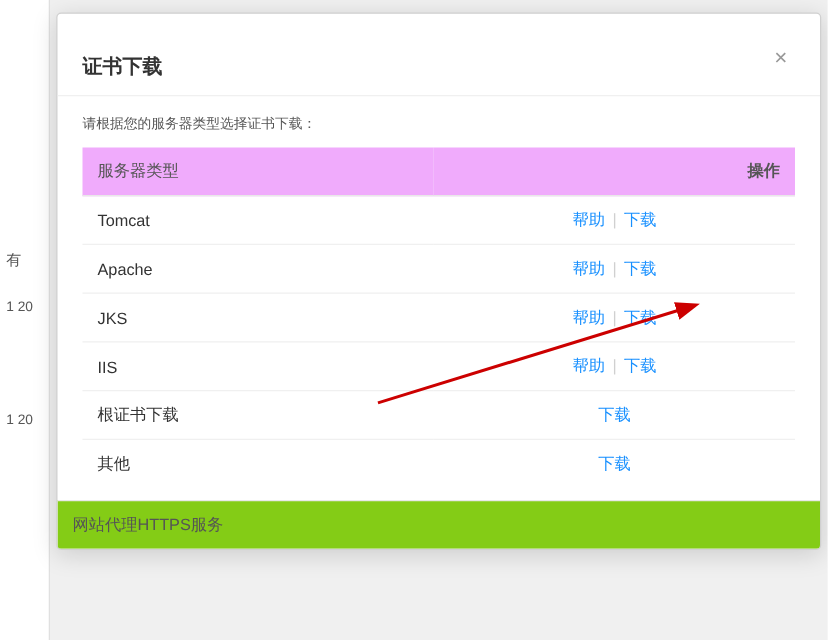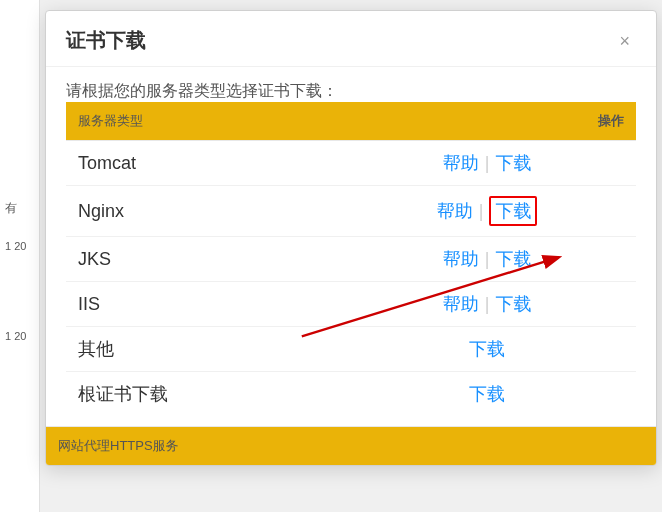--- a/index.html
+++ b/index.html
@@ -51,44 +51,46 @@
       overflow: hidden;
     }
     .modal-header {
       display: flex;
       align-items: center;
       justify-content: space-between;
       padding: 16px 20px 12px 20px;
       border-bottom: 1px solid #f0f0f0;
     }
     .modal-title {
-      font-size: 20px;
+      font-size: 16px;
       font-weight: bold;
       color: #333;
+      margin-top: 16px;
     }
     .modal-close {
       color: #999;
       cursor: pointer;
       font-size: 18px;
       line-height: 1;
       padding: 2px 6px;
     }
     .modal-body {
       padding: 14px 20px 10px 20px;
     }
     .modal-desc {
       color: #555;
-      font-size: 16px;
+      font-size: 11px;
+      margin-bottom: 12px;
     }
     table {
       width: 100%;
       border-collapse: collapse;
     }
     thead tr {
-      background: #eab308;
+      background: #f0abfc;
     }
     thead th {
       padding: 10px 12px;
       text-align: left;
       color: #555;
       font-weight: normal;
       font-size: 13px;
       border-bottom: 1px solid #e8e8e8;
     }
     thead th.op-col {
@@ -97,21 +99,21 @@
     }
     tbody tr {
       border-bottom: 1px solid #f0f0f0;
     }
     tbody tr:last-child {
       border-bottom: none;
     }
     tbody td {
       padding: 10px 12px;
       color: #333;
-      font-size: 18px;
+      font-size: 13px;
     }
     tbody td.op-cell {
       text-align: center;
       white-space: nowrap;
     }
     .link-blue {
       color: #1890ff;
       cursor: pointer;
       text-decoration: none;
     }
@@ -129,21 +131,21 @@
     }
     
     .arrow-container {
       position: absolute;
       top: 0; left: 0;
       width: 100%;
       height: 100%;
       pointer-events: none;
     }
     .section-footer {
-      background: #eab308;
+      background: #84cc16;
       padding: 10px 12px;
       border-top: 1px solid #e8e8e8;
       color: #555;
       font-size: 13px;
     }
   </style>
 </head>
 <body>
 
 <div class="modal-overlay">
@@ -169,37 +171,37 @@
             <th>服务器类型</th>
             <th class="op-col">操作</th>
           </tr>
         </thead>
         <tbody id="table-body">
         <tr>
               <td>Tomcat</td>
               <td class="op-cell"><a class="link-blue">帮助</a><span class="divider">|</span><a class="link-blue">下载</a></td>
             </tr>
             <tr>
-              <td>Nginx</td>
-              <td class="op-cell"><a class="link-blue">帮助</a><span class="divider">|</span><span class="nginx-download-highlight">下载</span></td>
+              <td>Apache</td>
+              <td class="op-cell"><a class="link-blue">帮助</a><span class="divider">|</span><a class="link-blue">下载</a></td>
             </tr>
             <tr>
               <td>JKS</td>
               <td class="op-cell"><a class="link-blue">帮助</a><span class="divider">|</span><a class="link-blue">下载</a></td>
             </tr>
             <tr>
               <td>IIS</td>
               <td class="op-cell"><a class="link-blue">帮助</a><span class="divider">|</span><a class="link-blue">下载</a></td>
             </tr>
             <tr>
+              <td>根证书下载</td>
+              <td class="op-cell"><a class="link-blue">下载</a></td>
+            </tr>
+            <tr>
               <td>其他</td>
-              <td class="op-cell"><a class="link-blue">下载</a></td>
-            </tr>
-            <tr>
-              <td>根证书下载</td>
               <td class="op-cell"><a class="link-blue">下载</a></td>
             </tr>
           </tbody>
       </table>
     </div>
     <div class="section-footer">网站代理HTTPS服务</div>
 
     <svg class="arrow-container" viewBox="0 0 620 440" xmlns="http://www.w3.org/2000/svg">
       <defs>
         <marker id="arrowhead" markerWidth="8" markerHeight="8" refX="6" refY="3" orient="auto">

